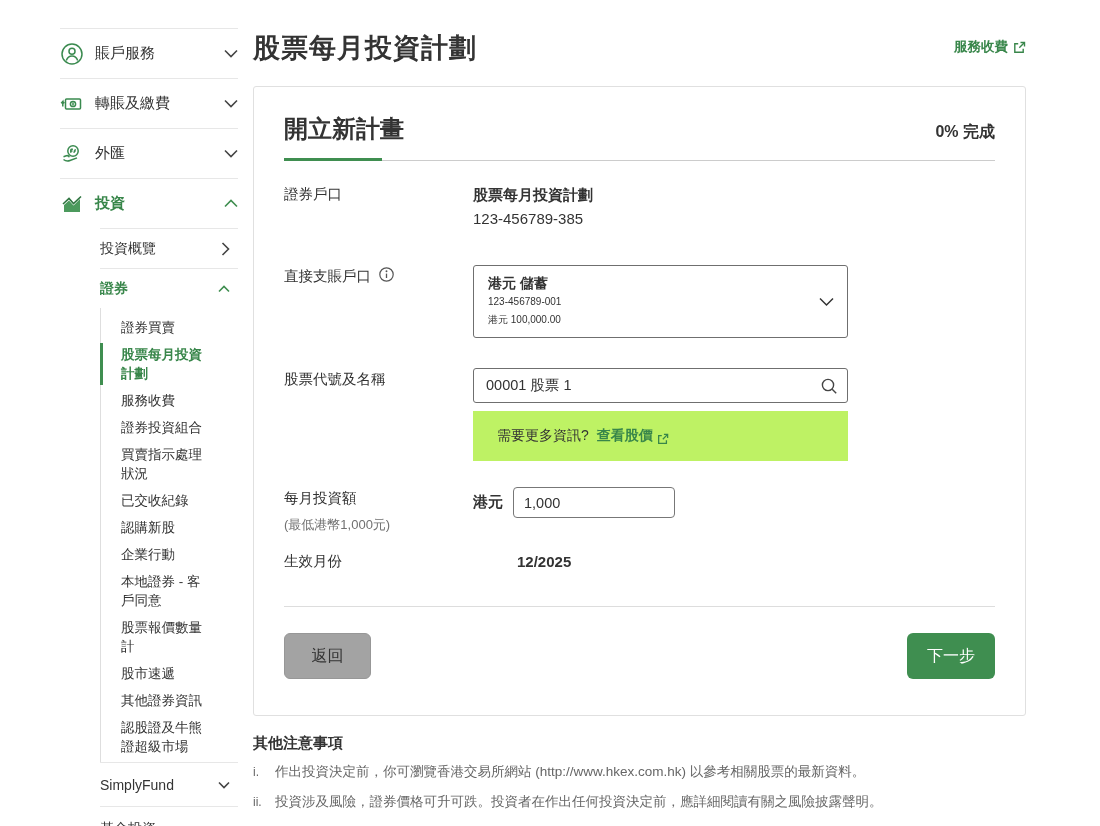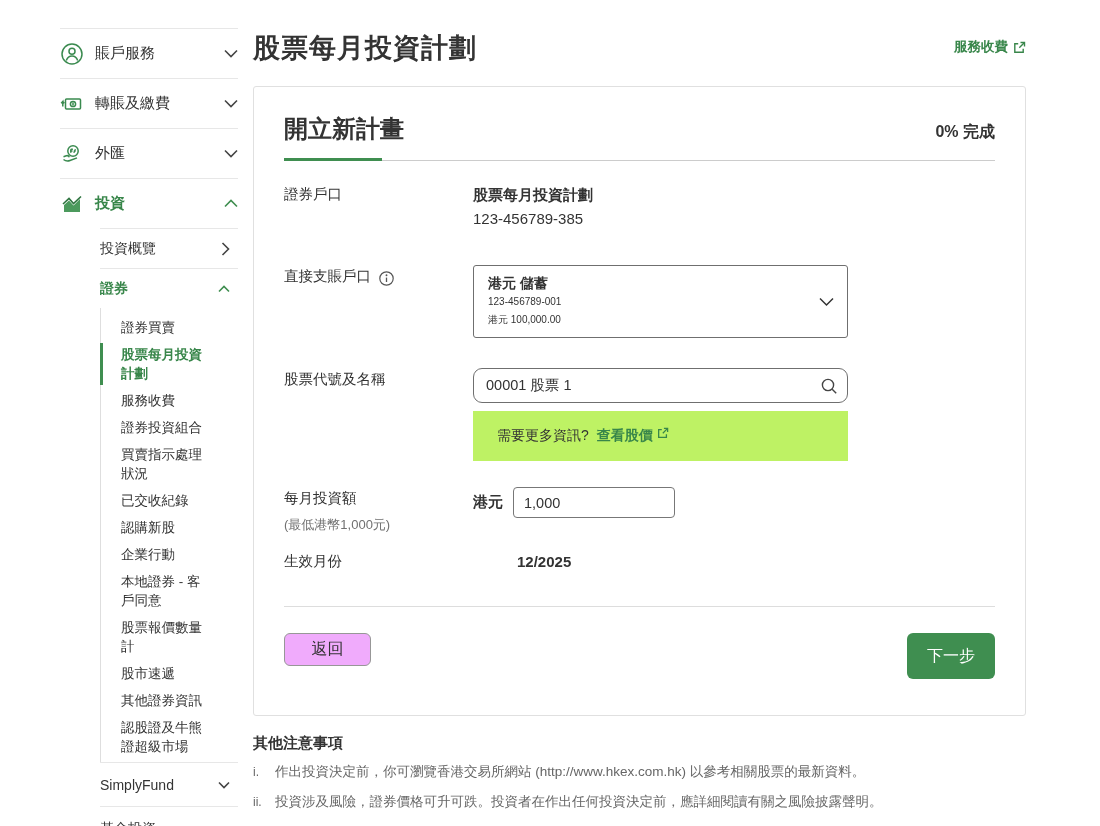--- a/index.html
+++ b/index.html
@@ -42,45 +42,45 @@
   .head-rule { margin-top:13px; border-bottom:1px solid #ccc; position:relative; height:3px; }
   .head-rule .bar { position:absolute; left:0; bottom:-1px; width:98px; height:3px; background:#3f8e50; }
 
   .frow { display:flex; }
   .frow .lab { width:189px; flex:0 0 189px; font-size:14.5px; padding-top:2px; }
   .frow .lab .sub { display:block; font-size:13px; color:#707070; margin-top:8px; }
   .frow .val { flex:1; }
   .vline-b { font-size:15px; font-weight:bold; line-height:24px; }
   .vline { font-size:15px; line-height:24px; }
 
-  .lab-wrap { display:flex; align-items:flex-end; gap:8px; }
+  .lab-wrap { display:flex; align-items:flex-start; gap:8px; }
 
   .dropdown { width:375px; border:1px solid #6f6f6f; border-radius:3px; padding:8px 34px 8px 14px;
     position:relative; cursor:pointer; background:#fff; }
   .dropdown .l1 { font-size:14px; font-weight:bold; line-height:19px; }
   .dropdown .l2, .dropdown .l3 { font-size:10px; line-height:18px; }
   .dropdown .chev { position:absolute; right:13px; top:50%; transform:translateY(-50%); display:flex; }
 
   .input-wrap { position:relative; width:375px; }
-  .input-wrap input { width:100%; height:35px; border:1px solid #6f6f6f; border-radius:9px;
+  .input-wrap input { width:100%; height:35px; border:1px solid #6f6f6f; border-radius:3px;
     padding:0 36px 0 12px; font-size:14.5px; color:#333; font-family:inherit; }
   .input-wrap .search { position:absolute; right:10px; top:50%; transform:translateY(-50%); display:flex; cursor:pointer; }
 
   .info-box { width:375px; margin-top:8px; background:#bef264; padding:16px 24px; font-size:14px;
     display:flex; align-items:center; gap:8px; }
-  .quote-link { color:#38864a; font-weight:bold; display:flex; align-items:flex-start; gap:4px; cursor:pointer; text-decoration:none; }
+  .quote-link { color:#38864a; font-weight:bold; display:flex; align-items:flex-end; gap:4px; cursor:pointer; text-decoration:none; }
 
   .amt-wrap { display:flex; align-items:center; gap:10px; }
   .amt-cur { font-size:15px; font-weight:bold; }
   .amt-wrap input { width:162px; height:31px; border:1px solid #777; border-radius:4px;
     padding:0 10px; font-size:14.5px; color:#333; font-family:inherit; }
 
   .card-div { border:none; border-top:1px solid #ddd; margin-top:32px; }
   .btn-row { display:flex; justify-content:space-between; margin-top:26px; }
-  .btn-back { width:87px; height:33px; background:#f0abfc; border:1px solid #979797; border-radius:6px;
+  .btn-back { width:87px; height:46px; background:#a3a3a3; border:1px solid #979797; border-radius:6px;
     font-size:16px; color:#333; cursor:pointer; font-family:inherit; }
   .btn-next { width:88px; height:46px; background:#3f8e50; border:none; border-radius:6px;
     font-size:16px; color:#fff; cursor:pointer; font-family:inherit; }
 
   .mt22{margin-top:22px;} .mt34{margin-top:34px;} .mt30{margin-top:30px;} .mt28{margin-top:16px;gap:44px;} .mt26{margin-top:26px;}
 
   
   .notes { margin-top:18px; }
   .notes h3 { font-size:15px; font-weight:bold; color:#333; }
   .note-item { display:flex; margin-top:8px; color:#666; }

